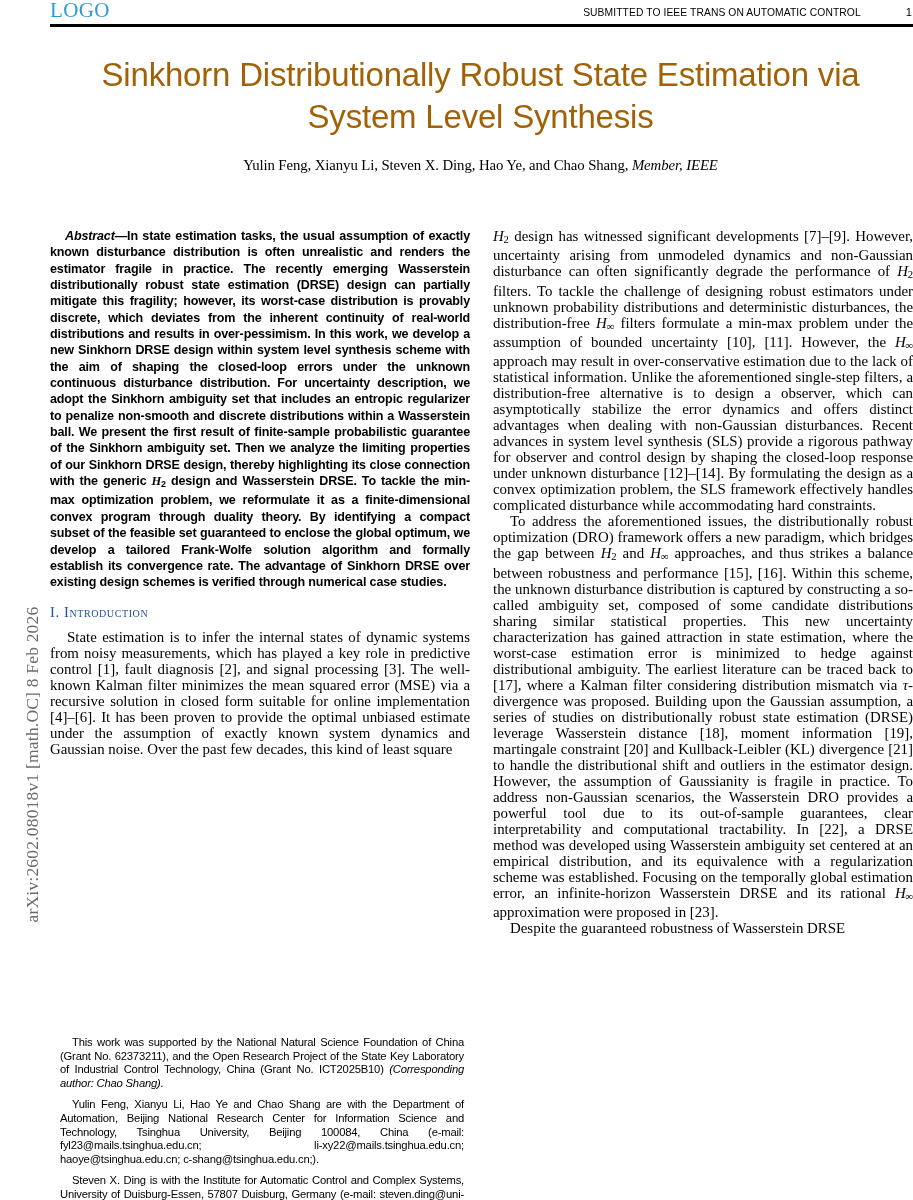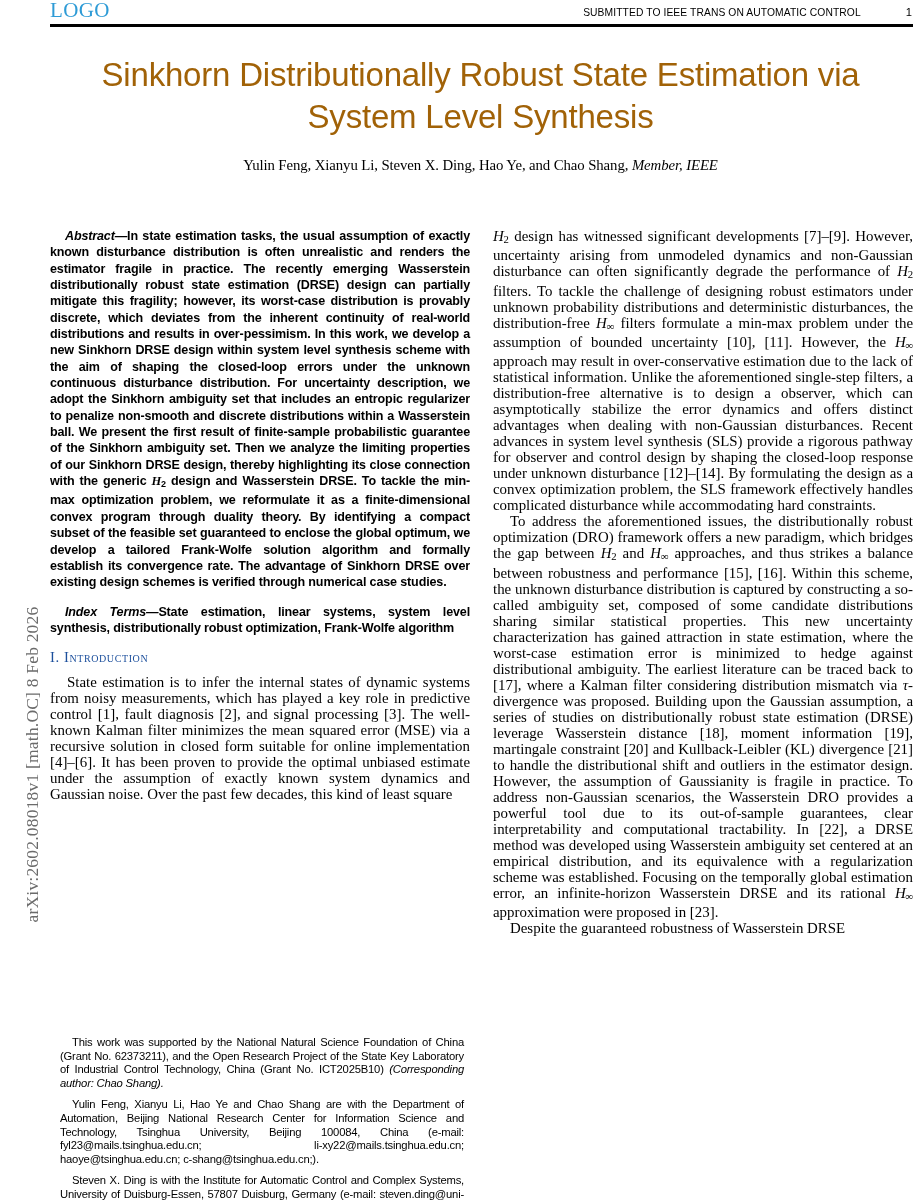--- a/index.html
+++ b/index.html
@@ -209,21 +209,20 @@
     <div id="paper-title">Sinkhorn Distributionally Robust State Estimation via System Level Synthesis</div>
     <div id="author-line"><span>Yulin Feng, Xianyu Li, Steven X. Ding, Hao Ye, and Chao Shang, </span><span class="mem">Member, IEEE</span></div>
   </div>
 
   <div id="columns">
 
     <div class="col left">
 
       <p class="abstract"><span class="lead">Abstract—</span><span>In state estimation tasks, the usual assumption of exactly known disturbance distribution is often unrealistic and renders the estimator fragile in practice. The recently emerging Wasserstein distributionally robust state estimation (DRSE) design can partially mitigate this fragility; however, its worst-case distribution is provably discrete, which deviates from the inherent continuity of real-world distributions and results in over-pessimism. In this work, we develop a new Sinkhorn DRSE design within system level synthesis scheme with the aim of shaping the closed-loop errors under the unknown continuous disturbance distribution. For uncertainty description, we adopt the Sinkhorn ambiguity set that includes an entropic regularizer to penalize non-smooth and discrete distributions within a Wasserstein ball. We present the first result of finite-sample probabilistic guarantee of the Sinkhorn ambiguity set. Then we analyze the limiting properties of our Sinkhorn DRSE design, thereby highlighting its close connection with the generic </span><span class="cal">H</span><span class="sub">2</span><span> design and Wasserstein DRSE. To tackle the min-max optimization problem, we reformulate it as a finite-dimensional convex program through duality theory. By identifying a compact subset of the feasible set guaranteed to enclose the global optimum, we develop a tailored Frank-Wolfe solution algorithm and formally establish its convergence rate. The advantage of Sinkhorn DRSE over existing design schemes is verified through numerical case studies.</span></p>
 
-      <p class="index-terms"><span class="lead">Index Terms—</span><span>State estimation, linear systems, system level synthesis, distributionally robust optimization, Frank-Wolfe algorithm</span></p>
 
       <div class="section-head">I. Introduction</div>
 
       <p class="body-par">State estimation is to infer the internal states of dynamic systems from noisy measurements, which has played a key role in predictive control [1], fault diagnosis [2], and signal processing [3]. The well-known Kalman filter minimizes the mean squared error (MSE) via a recursive solution in closed form suitable for online implementation [4]–[6]. It has been proven to provide the optimal unbiased estimate under the assumption of exactly known system dynamics and Gaussian noise. Over the past few decades, this kind of least square</p>
 
       <div id="footnotes">
 
         <p class="fn-par"><span>This work was supported by the National Natural Science Foundation of China (Grant No. 62373211), and the Open Research Project of the State Key Laboratory of Industrial Control Technology, China (Grant No. ICT2025B10) </span><span class="it">(Corresponding author: Chao Shang).</span></p>
         <p class="fn-par">Yulin Feng, Xianyu Li, Hao Ye and Chao Shang are with the Department of Automation, Beijing National Research Center for Information Science and Technology, Tsinghua University, Beijing 100084, China (e-mail: fyl23@mails.tsinghua.edu.cn; li-xy22@mails.tsinghua.edu.cn; haoye@tsinghua.edu.cn; c-shang@tsinghua.edu.cn;).</p>
         <p class="fn-par">Steven X. Ding is with the Institute for Automatic Control and Complex Systems, University of Duisburg-Essen, 57807 Duisburg, Germany (e-mail: steven.ding@uni-due.de).</p>

